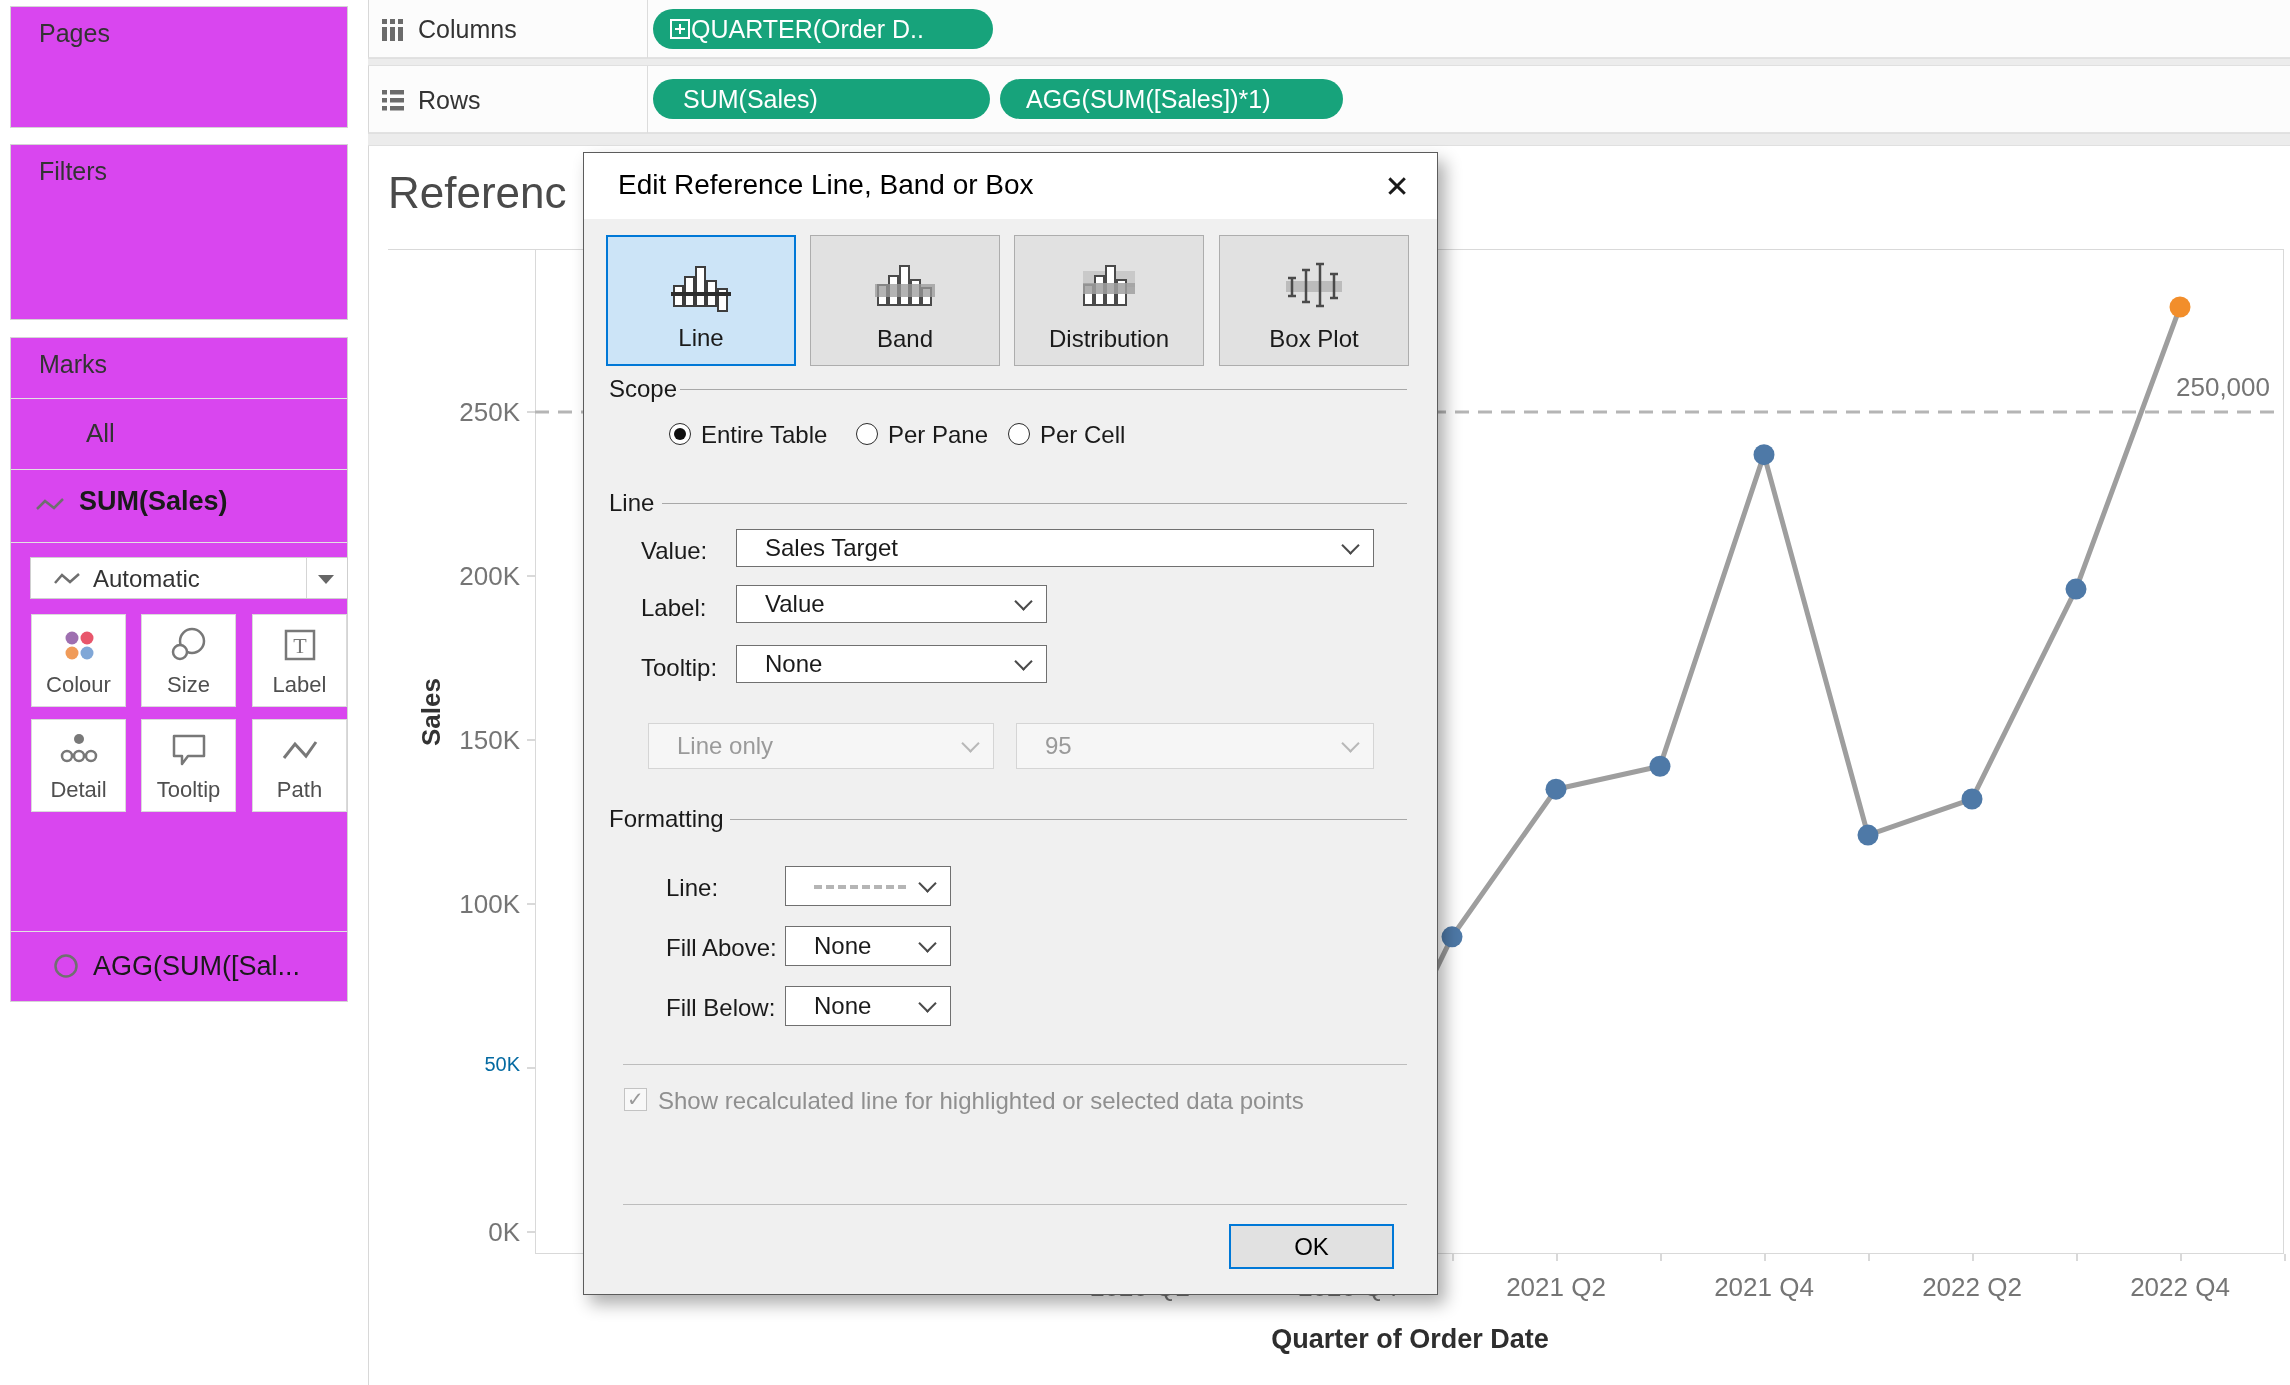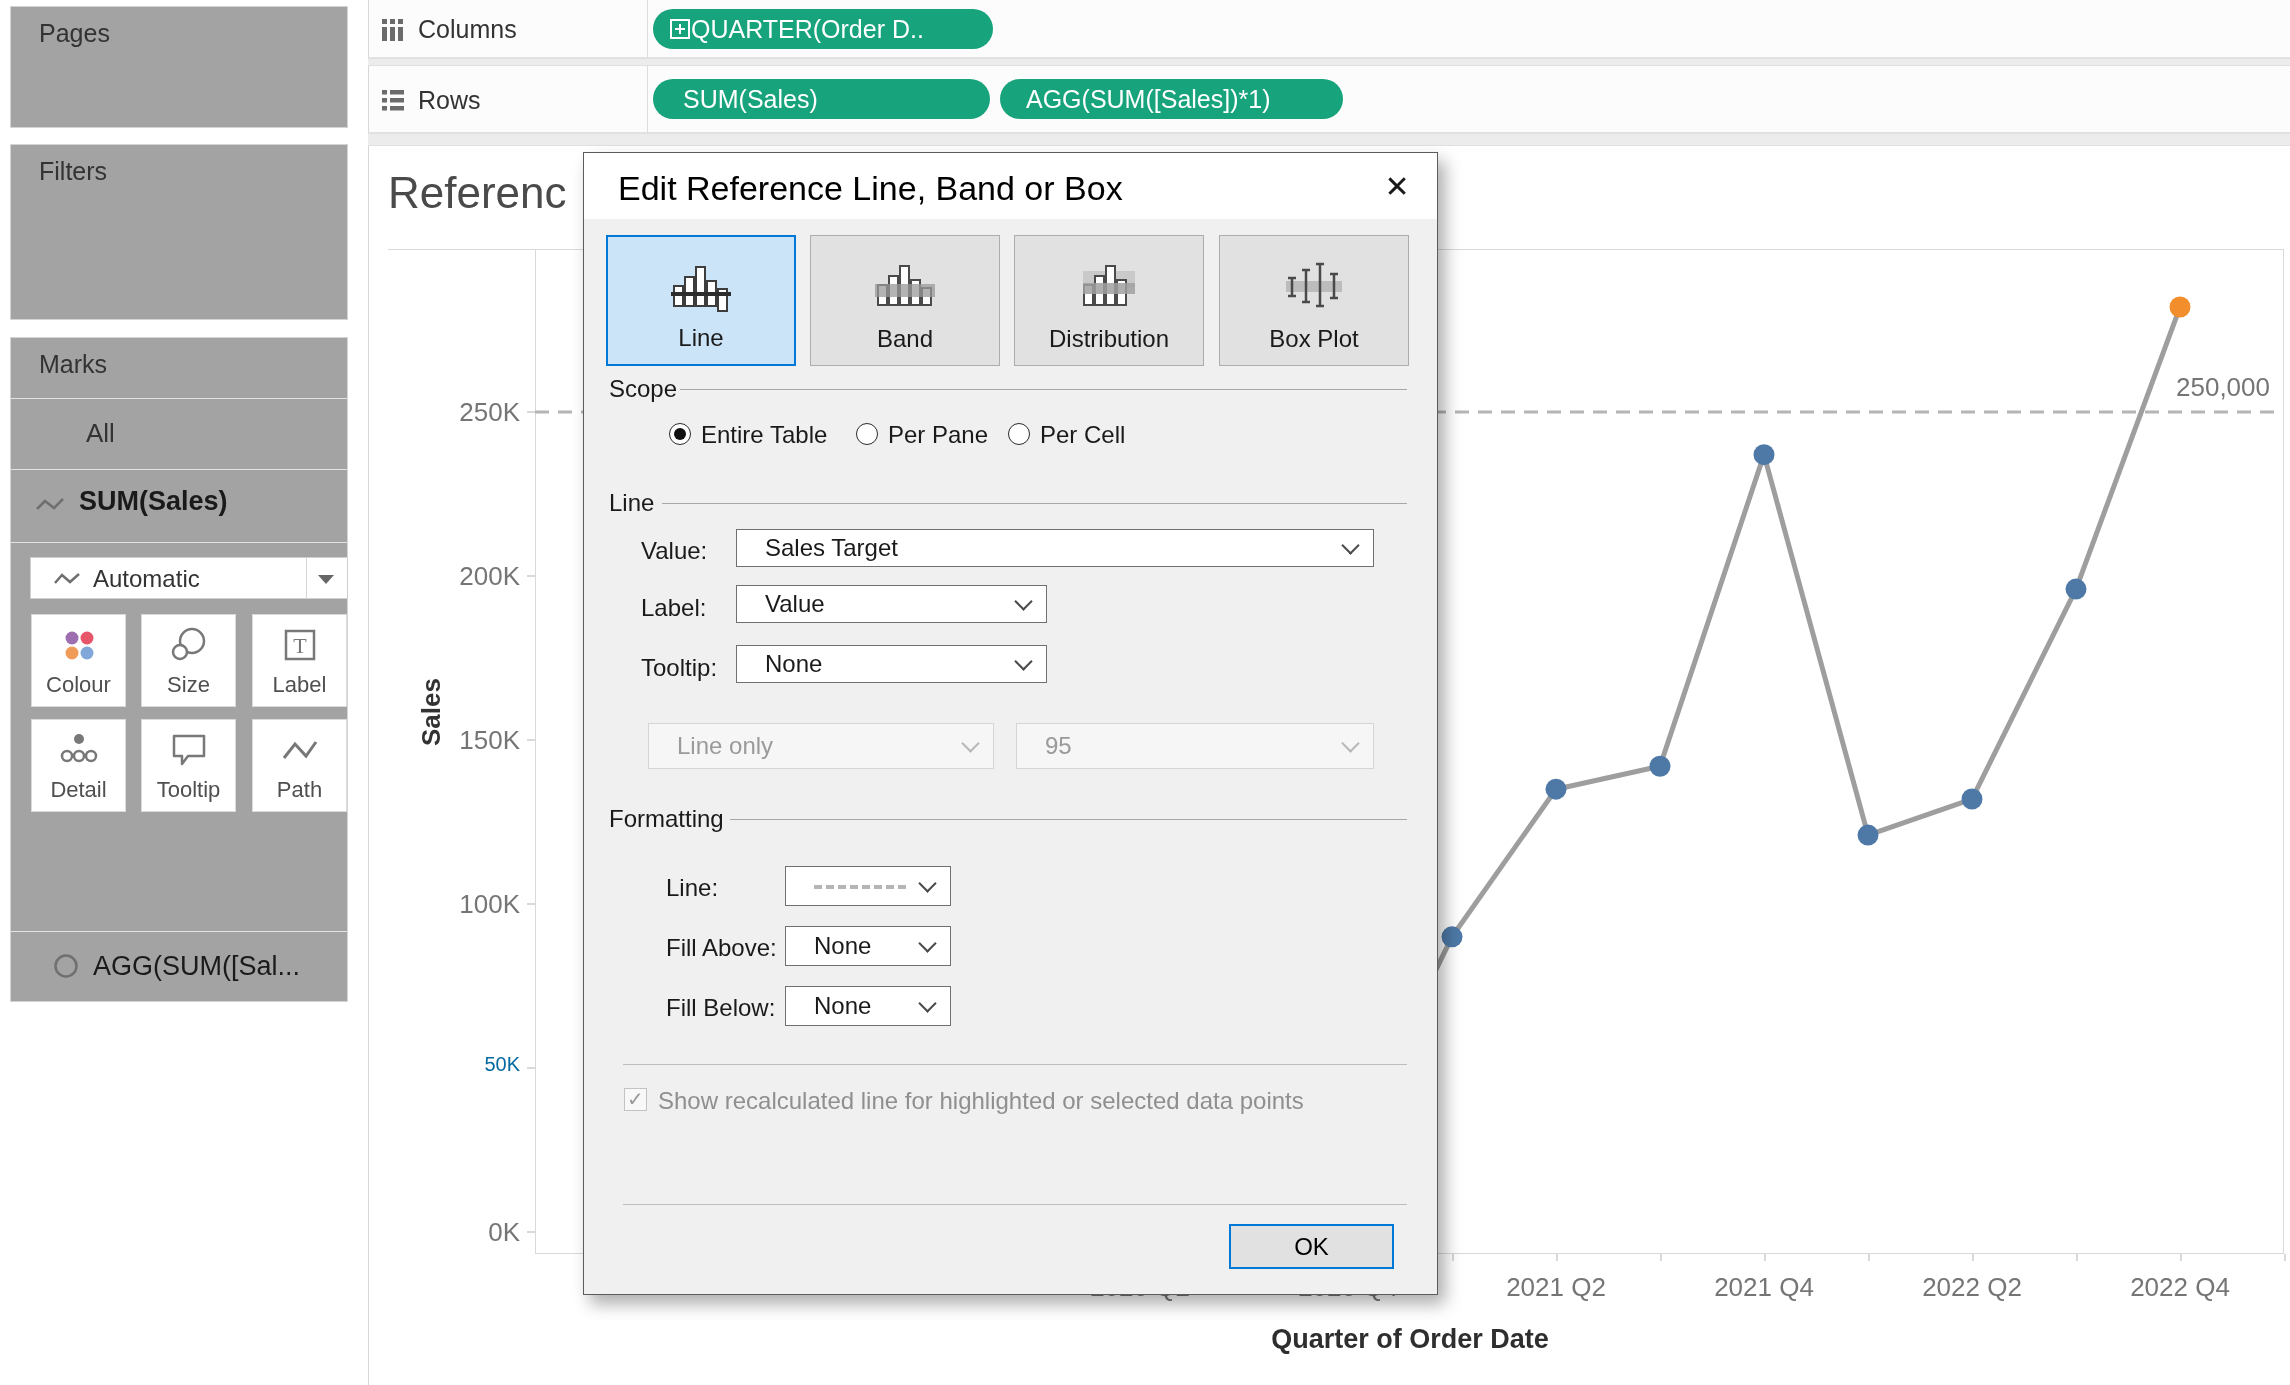--- a/index.html
+++ b/index.html
@@ -1,20 +1,20 @@
 <!DOCTYPE html>
 <html><head>
 <meta charset="utf-8">
 <style>
   html,body{margin:0;padding:0}
   body{width:2290px;height:1385px;position:relative;background:#fff;
        font-family:"Liberation Sans",sans-serif;overflow:hidden;color:#333}
   .abs{position:absolute}
   
-  .panelbox{position:absolute;left:10px;width:338px;background:#a3a3a3;border:1px solid #d4d4d4;box-sizing:border-box}
+  .panelbox{position:absolute;left:10px;width:338px;background:#d946ef;border:1px solid #d4d4d4;box-sizing:border-box}
   .paneltitle{position:absolute;left:28px;top:12px;font-size:25px;color:#333}
   
   .shelfrow{position:absolute;left:368px;right:0;background:#fcfcfc;border-left:1px solid #d8d8d8;border-bottom:1px solid #e2e2e2;box-sizing:border-box}
   .shelflabel{position:absolute;font-size:25px;color:#333}
   .shelfdiv{position:absolute;width:1px;background:#dcdcdc}
   .band{position:absolute;left:368px;right:0;background:#ececec;border-top:1px solid #e0e0e0;border-bottom:1px solid #e0e0e0;box-sizing:border-box}
   .pill{position:absolute;height:40px;border-radius:20px;background:#17a37b;color:#fff;
         font-size:25px;display:flex;align-items:center;box-sizing:border-box}
   
   .wsborder{position:absolute;background:#d9d9d9}
@@ -23,21 +23,21 @@
   
   .mk-divider{position:absolute;left:0;right:0;height:1px;background:#e2e2e2}
   .mkbtn{position:absolute;width:95px;height:93px;border:1px solid #dadada;background:#fff;box-sizing:border-box;text-align:center}
   .mkbtn .lbl{position:absolute;bottom:8px;width:100%;font-size:22px;color:#4f4f4f}
   .combo-sm{position:absolute;left:19px;width:318px;height:42px;border:1px solid #cfcfcf;background:#fff;box-sizing:border-box}
   
   #dialog{position:absolute;left:583px;top:152px;width:855px;height:1143px;background:#f0f0f0;
           border:1px solid #5c5c5c;box-sizing:border-box;z-index:10;
           box-shadow:7px 9px 16px rgba(0,0,0,.32)}
   #dlg-titlebar{position:absolute;left:0;top:0;right:0;height:66px;background:#fff}
-  #dlg-title{position:absolute;left:34px;top:16px;font-size:34px;color:#000}
+  #dlg-title{position:absolute;left:34px;top:16px;font-size:28px;color:#000}
   #dlg-close{position:absolute;right:18px;top:12px;width:44px;height:44px;text-align:center;
              font-size:30px;font-weight:300;color:#1a1a1a;line-height:44px;cursor:default}
   .typebtn{position:absolute;top:82px;width:190px;height:131px;background:#e1e1e1;border:1px solid #adadad;box-sizing:border-box;text-align:center}
   .typebtn.sel{background:#cce4f7;border:2px solid #0078d7}
   .typebtn .lbl{position:absolute;bottom:12px;width:100%;font-size:24px;color:#1a1a1a}
   .typebtn svg{margin-top:22px}
   .dlg-sect{position:absolute;font-size:24px;color:#1a1a1a}
   .rule{position:absolute;height:0;border-top:1px solid #a8a8a8}
   .radio{position:absolute;width:22px;height:22px;border:1px solid #2b2b2b;border-radius:50%;background:#fff;box-sizing:border-box}
   .radio.sel::after{content:'';position:absolute;left:4px;top:4px;width:12px;height:12px;background:#111;border-radius:50%}

